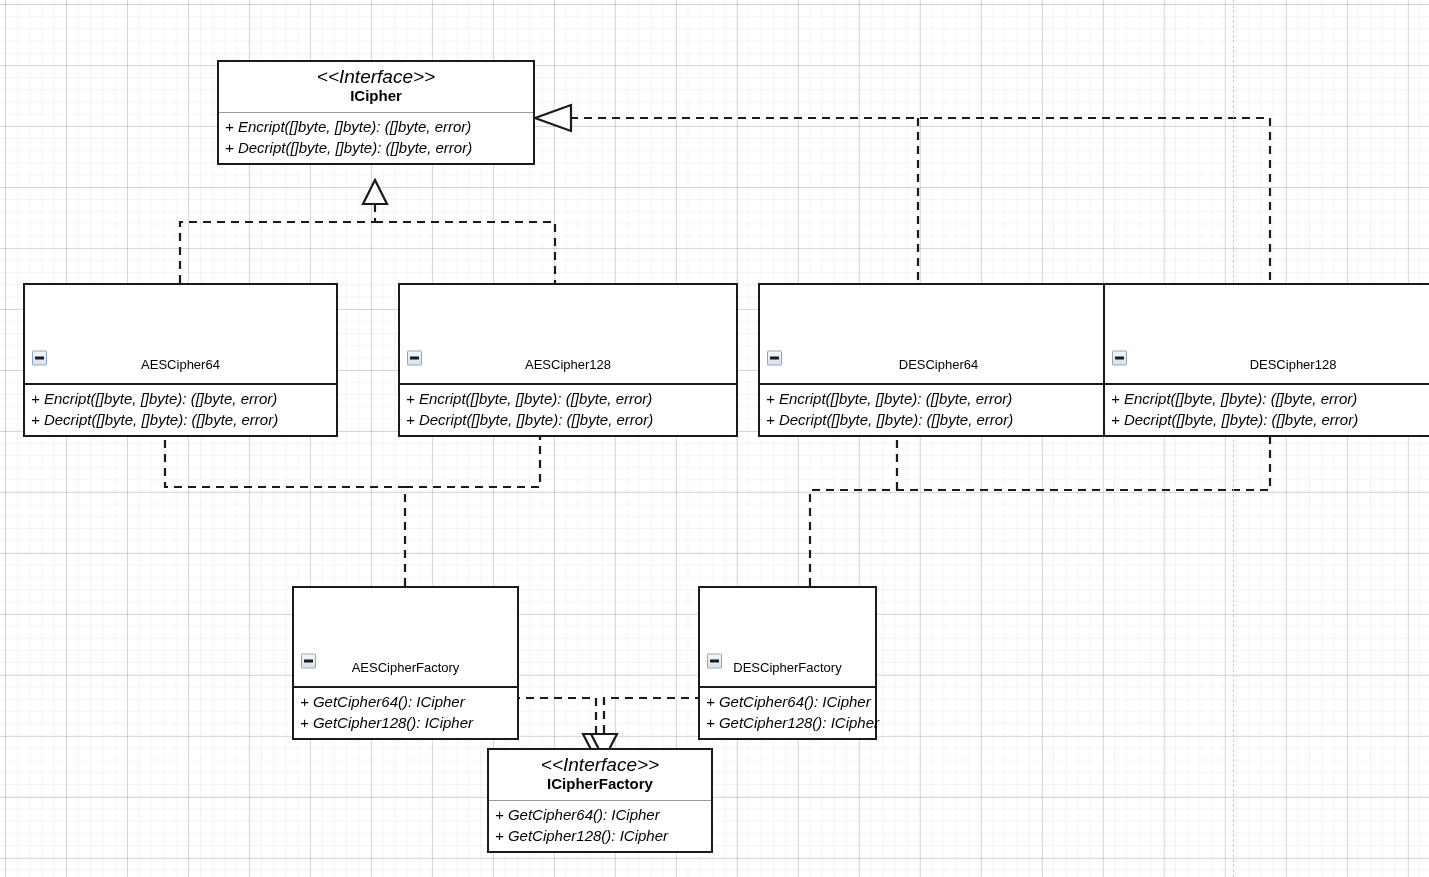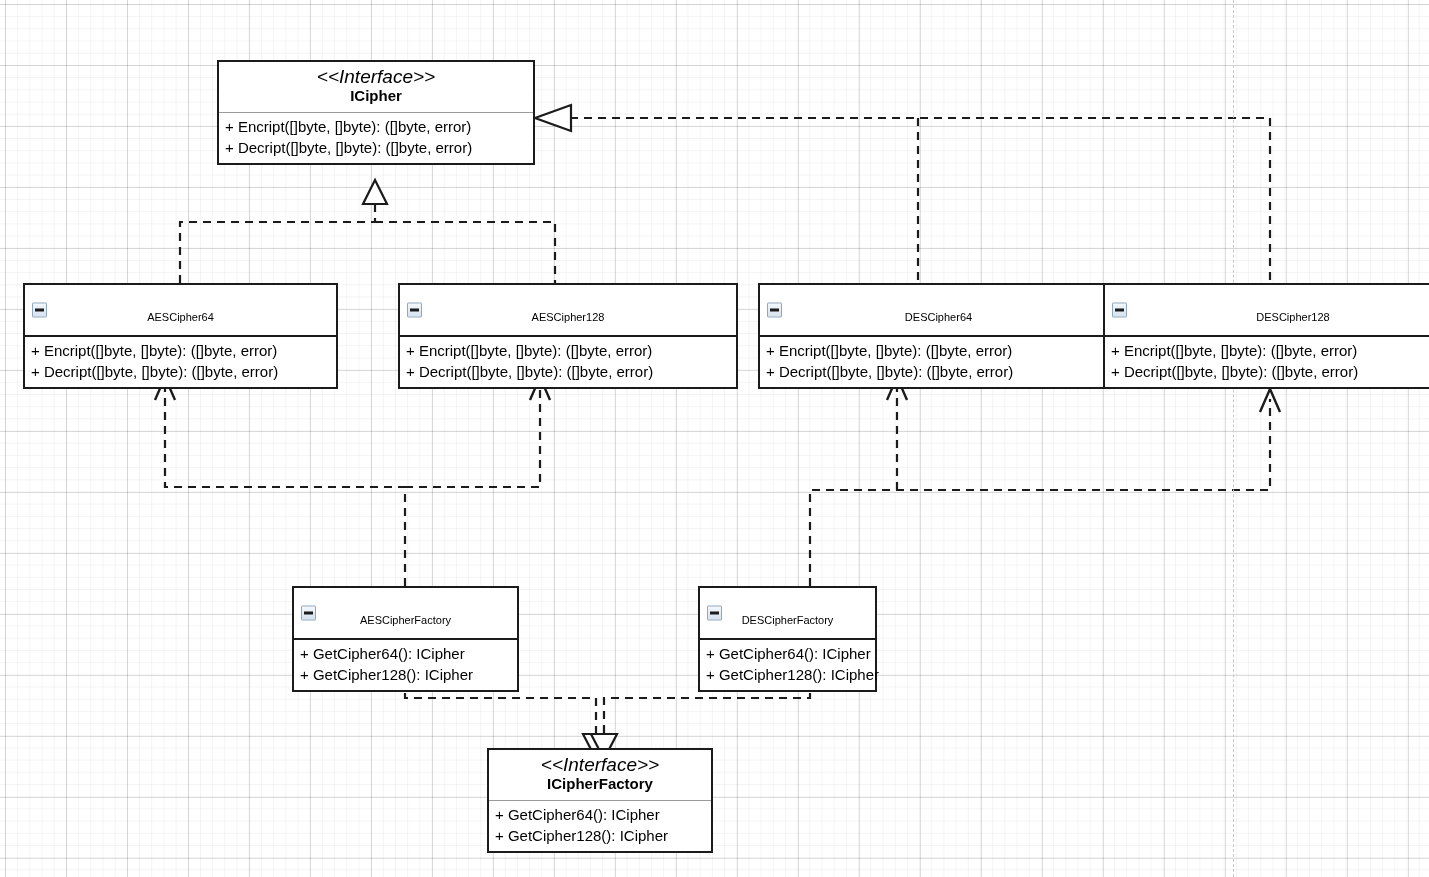--- a/index.html
+++ b/index.html
@@ -42,23 +42,24 @@
     z-index: 5;
   }
   .node-header {
     position: relative;
     box-sizing: border-box;
     text-align: center;
     color: #000000;
     padding: 5px 4px 6px 4px;
   }
   .node-header.plain {
-    font-size: 11px;
+    font-size: 13px;
     line-height: 18px;
     padding: 23px 4px 9px 4px;
+    margin-top: 48px;
   }
   .stereo {
     display: block;
     font-style: italic;
     font-size: 19px;
     line-height: 19px;
   }
   .iname {
     display: block;
     font-weight: bold;
@@ -74,20 +75,21 @@
     background: #1b1b1b;
   }
   .node-body {
     padding: 4px 6px 5px 6px;
   }
   .member {
     font-size: 15px;
     line-height: 20.5px;
     color: #000000;
     white-space: nowrap;
+    font-style: italic;
   }
   .collapse-icon {
     position: absolute;
     left: 7px;
     top: 50%;
     transform: translateY(-50%);
     width: 15px;
     height: 15px;
     box-sizing: border-box;
     border: 1px solid #8fa7bd;

